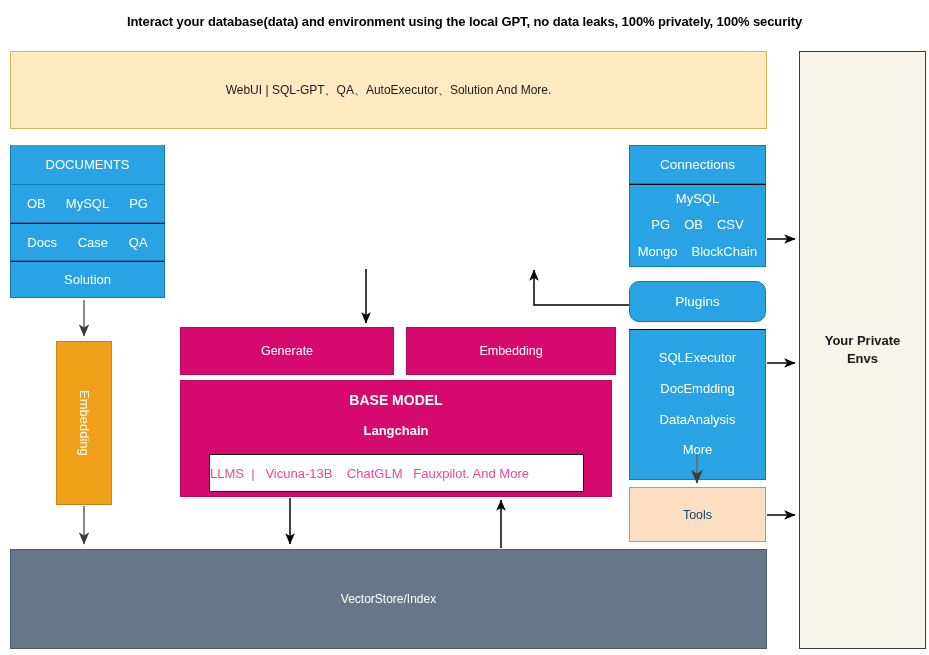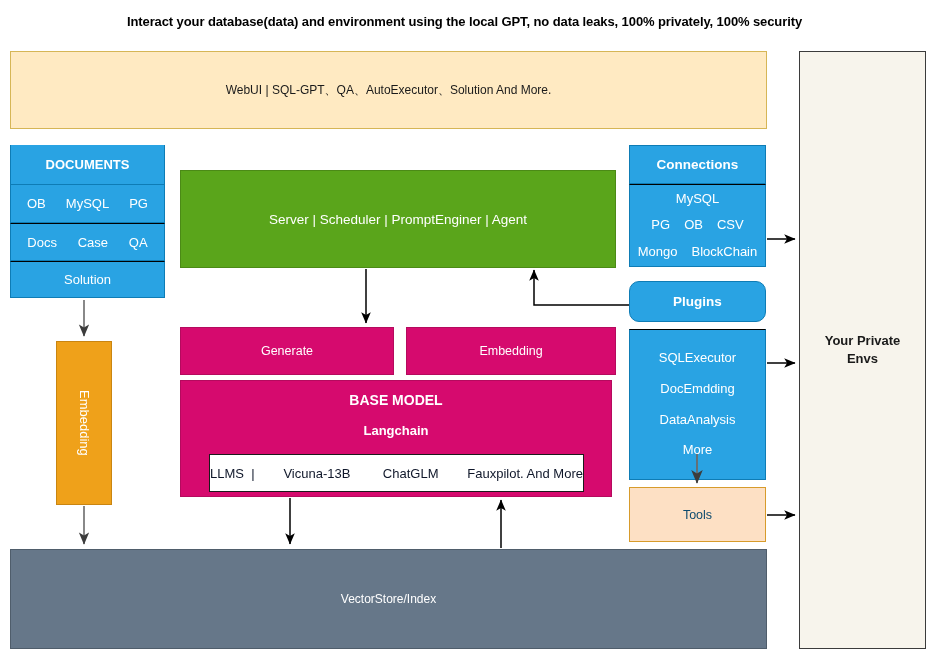--- a/index.html
+++ b/index.html
@@ -60,21 +60,21 @@
   }
 
   
   .bluebox {
     background: #29a3e3;
     border: 1px solid #0e7cb5;
     color: #ffffff;
   }
   .blue-head {
     font-size: 13.5px;
-    font-weight: bold;
+    font-weight: normal;
   }
   .blue-row {
     font-size: 13px;
     border-top: 1.5px solid #000;
   }
   .blue-row.nb { border-top: none; }
 
   
   .doc-wrap { left: 10px; top: 145px; width: 155px; height: 153px; }
   .doc-r0 { left: 0; top: 0; width: 155px; height: 40px; }
@@ -118,22 +118,22 @@
   .basemodel {
     left: 180px; top: 380px; width: 432px; height: 117px;
     flex-direction: column; justify-content: flex-start;
     padding-top: 11px; box-sizing: border-box;
   }
   .bm-title { font-size: 14px; font-weight: bold; }
   .bm-sub { font-size: 13px; font-weight: bold; margin-top: 15px; text-align: right; }
   .llms {
     position: absolute; left: 28px; top: 73px; width: 373px; height: 36px;
     background: #ffffff; border: 1px solid #1a1a1a;
-    display: flex; align-items: center; justify-content: space-between;
-    color: #0f172a; font-size: 13px; gap: 0;
+    display: flex; align-items: center; justify-content: flex-start;
+    color: #ec4899; font-size: 13px; gap: 0;
   }
   .llms span { white-space: pre; }
 
   
   .embed-v {
     left: 56px; top: 341px; width: 56px; height: 164px;
     background: #efa11a;
     border: 1px solid #c98511;
     color: #ffffff;
     font-size: 13px;
@@ -234,23 +234,20 @@
       <span>Plugins</span>
     </div>
     <div class="box bluebox blue-row plug-r1">
       <span class="plug-item">SQLExecutor</span>
       <span class="plug-item">DocEmdding</span>
       <span class="plug-item">DataAnalysis</span>
       <span class="plug-item">More</span>
     </div>
   </div>
 
-  <div class="box server">
-    <span>Server | Scheduler | PromptEnginer | Agent</span>
-  </div>
 
   <div class="box pink generate">
     <span>Generate</span>
   </div>
   <div class="box pink embedding-p">
     <span>Embedding</span>
   </div>
 
   <div class="box pink basemodel">
     <span class="bm-title">BASE MODEL</span>

